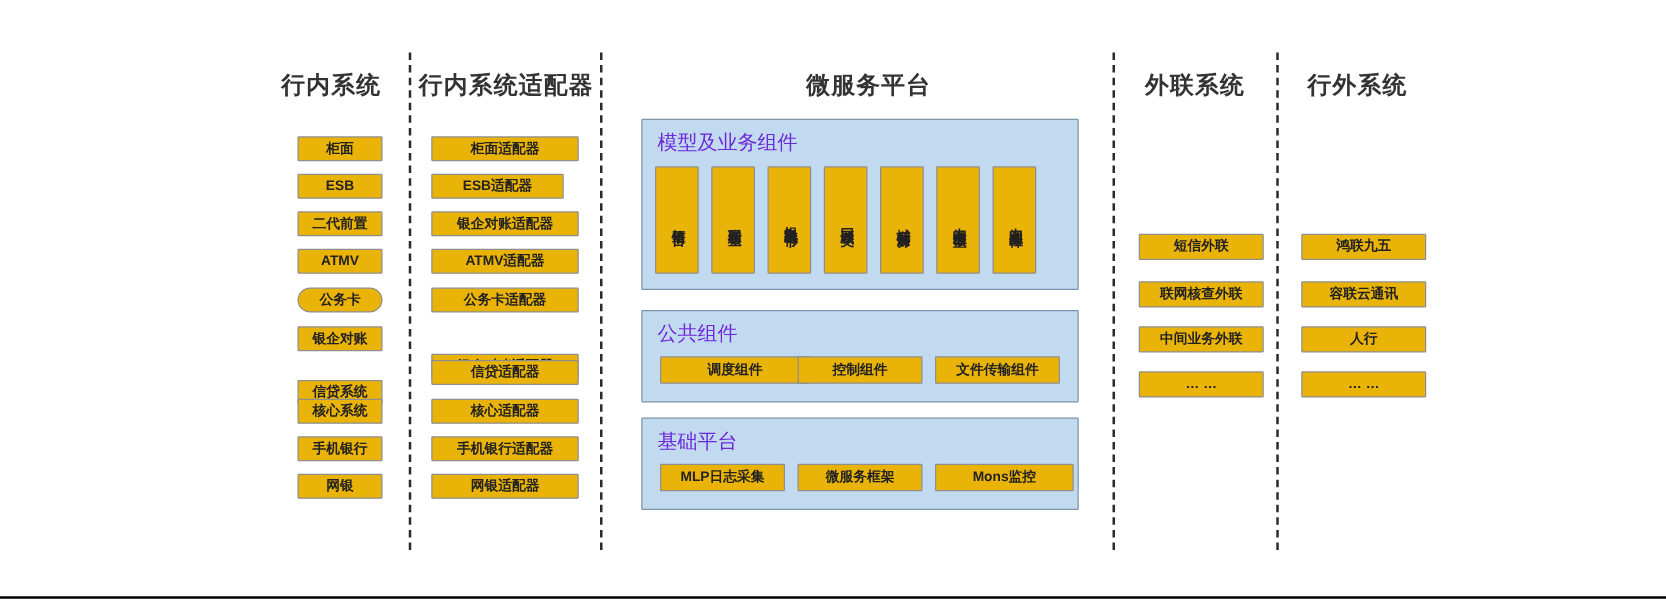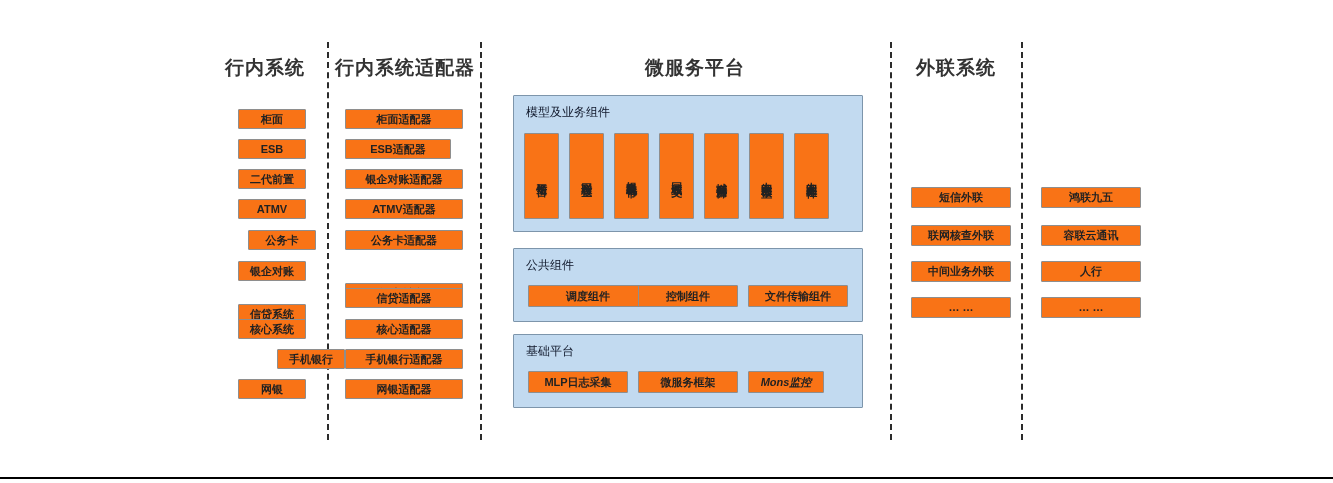--- a/index.html
+++ b/index.html
@@ -32,21 +32,21 @@
     font-size: 19px;
     font-weight: bold;
     color: #333333;
     letter-spacing: 1px;
     white-space: nowrap;
   }
 
   
   .node {
     position: absolute;
-    background: #f97316;
+    background: #eab308;
     border: 1px solid #8e8e8e;
     border-radius: 1px;
     display: flex;
     align-items: center;
     justify-content: center;
     font-size: 11px;
     color: #222222;
     font-weight: bold;
     text-align: center;
     line-height: 1.15;
@@ -65,22 +65,22 @@
   .panel {
     position: absolute;
     background: #c2daf0;
     border: 1px solid #7d95ab;
     border-radius: 1px;
   }
   .panel-label {
     position: absolute;
     left: 12px;
     top: 8px;
-    font-size: 12px;
-    color: #0f172a;
+    font-size: 16px;
+    color: #6d28d9;
     font-weight: normal;
   }
 
   
   .bottom-rule {
     position: absolute;
     left: 0;
     top: 477px;
     width: 1333px;
     height: 0;
@@ -94,30 +94,31 @@
 
   <div class="divider" style="left:327px;"></div>
   <div class="divider" style="left:480px;"></div>
   <div class="divider" style="left:890px;"></div>
   <div class="divider" style="left:1021px;"></div>
 
   <div class="col-title" style="left:330px; top:55px; width:150px;">行内系统适配器</div>
   <div class="col-title" style="left:205px; top:55px; width:120px;">行内系统</div>
   <div class="col-title" style="left:530px; top:55px; width:330px;">微服务平台</div>
   <div class="col-title" style="left:895px; top:55px; width:122px;">外联系统</div>
+  <div class="col-title" style="left:1026px; top:55px; width:120px;">行外系统</div>
 
   <div class="node" style="left:238px; top:109px; width:68px; height:20px;">柜面</div>
   <div class="node" style="left:238px; top:139px; width:68px; height:20px;">ESB</div>
   <div class="node" style="left:238px; top:169px; width:68px; height:20px;">二代前置</div>
   <div class="node" style="left:238px; top:199px; width:68px; height:20px;">ATMV</div>
-  <div class="node" style="left:248px; top:230px; width:68px; height:20px;">公务卡</div>
+  <div class="node" style="left:238px; top:230px; width:68px; height:20px;border-radius:10px;">公务卡</div>
   <div class="node" style="left:238px; top:261px; width:68px; height:20px;">银企对账</div>
   <div class="node" style="left:238px; top:288px; width:68px; height:20px;margin-top:16px;">信贷系统</div>
   <div class="node" style="left:238px; top:319px; width:68px; height:20px;">核心系统</div>
-  <div class="node" style="left:238px; top:349px; width:68px; height:20px;margin-left:39px;">手机银行</div>
+  <div class="node" style="left:238px; top:349px; width:68px; height:20px;">手机银行</div>
   <div class="node" style="left:238px; top:379px; width:68px; height:20px;">网银</div>
 
   <div class="node" style="left:345px; top:109px; width:118px; height:20px;">柜面适配器</div>
   <div class="node" style="left:345px; top:139px; width:106px; height:20px;">ESB适配器</div>
   <div class="node" style="left:345px; top:169px; width:118px; height:20px;">银企对账适配器</div>
   <div class="node" style="left:345px; top:199px; width:118px; height:20px;">ATMV适配器</div>
   <div class="node" style="left:345px; top:230px; width:118px; height:20px;">公务卡适配器</div>
   <div class="node" style="left:345px; top:261px; width:118px; height:20px;margin-top:22px;">银企对账适配器</div>
   <div class="node" style="left:345px; top:288px; width:118px; height:20px;">信贷适配器</div>
   <div class="node" style="left:345px; top:319px; width:118px; height:20px;">核心适配器</div>
@@ -140,21 +141,21 @@
   </div>
   <div class="node" style="left:528px; top:285px; width:120px; height:22px;">调度组件</div>
   <div class="node" style="left:638px; top:285px; width:100px; height:22px;">控制组件</div>
   <div class="node" style="left:748px; top:285px; width:100px; height:22px;">文件传输组件</div>
 
   <div class="panel" style="left:513px; top:334px; width:350px; height:74px;">
     <div class="panel-label">基础平台</div>
   </div>
   <div class="node" style="left:528px; top:371px; width:100px; height:22px;">MLP日志采集</div>
   <div class="node" style="left:638px; top:371px; width:100px; height:22px;">微服务框架</div>
-  <div class="node" style="left:748px; top:371px; width:76px; height:22px;font-style:italic;">Mons监控</div>
+  <div class="node" style="left:748px; top:371px; width:111px; height:22px;">Mons监控</div>
 
   <div class="node" style="left:911px; top:187px; width:100px; height:21px;">短信外联</div>
   <div class="node" style="left:911px; top:225px; width:100px; height:21px;">联网核查外联</div>
   <div class="node" style="left:911px; top:261px; width:100px; height:21px;">中间业务外联</div>
   <div class="node" style="left:911px; top:297px; width:100px; height:21px;">… …</div>
 
   <div class="node" style="left:1041px; top:187px; width:100px; height:21px;">鸿联九五</div>
   <div class="node" style="left:1041px; top:225px; width:100px; height:21px;">容联云通讯</div>
   <div class="node" style="left:1041px; top:261px; width:100px; height:21px;">人行</div>
   <div class="node" style="left:1041px; top:297px; width:100px; height:21px;">… …</div>

